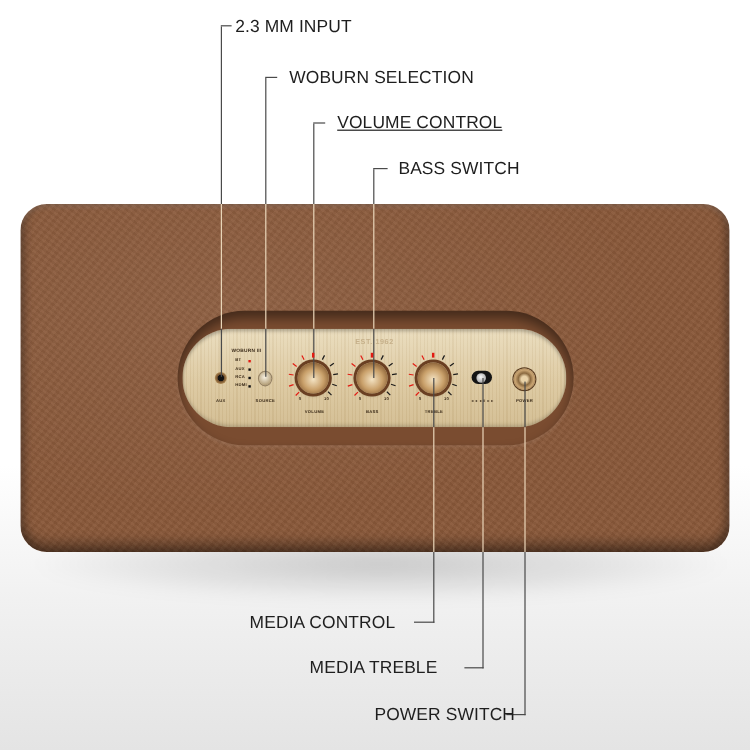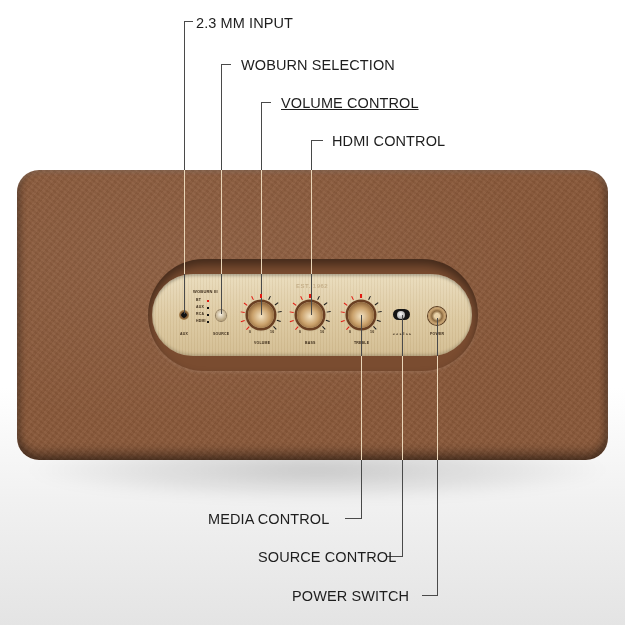--- a/index.html
+++ b/index.html
@@ -163,25 +163,25 @@
 <div class="lead" style="left:387px;top:556px;width:16px;height:1.4px;"></div>
 
 <div class="lead" style="left:437px;top:318px;width:1.4px;height:38px;"></div>
 <div class="lead light" style="left:437px;top:356px;width:1.4px;height:104px;"></div>
 <div class="lead" style="left:437px;top:460px;width:1.4px;height:136px;"></div>
 <div class="lead" style="left:422px;top:595px;width:16px;height:1.4px;"></div>
 
 <div class="label" style="left:196px;top:16px;">2.3 MM INPUT</div>
 <div class="label" style="left:241px;top:58px;">WOBURN SELECTION</div>
 <div class="label" style="left:281px;top:96px;text-decoration:underline;">VOLUME CONTROL</div>
-<div class="label" style="left:332px;top:134px;">HDMI CONTROL</div>
+<div class="label" style="left:332px;top:134px;">BASS SWITCH</div>
 
 <div class="label" style="left:208px;top:512px;">MEDIA CONTROL</div>
-<div class="label" style="left:258px;top:550px;">SOURCE CONTROL</div>
-<div class="label" style="left:292px;top:589px;">POWER SWITCH</div>
+<div class="label" style="left:258px;top:550px;">MEDIA TREBLE</div>
+<div class="label" style="left:312px;top:589px;">POWER SWITCH</div>
 
 <div class="tick" style="left: 246.865px; top: 326.435px; transform: rotate(-135deg); background: rgb(226, 26, 18);"></div>
 <div class="tick" style="left: 242.23px; top: 318.871px; transform: rotate(-108deg); background: rgb(226, 26, 18);"></div>
 <div class="tick" style="left: 241.534px; top: 310.028px; transform: rotate(-81deg); background: rgb(226, 26, 18);"></div>
 <div class="tick" style="left: 244.929px; top: 301.832px; transform: rotate(-54deg); background: rgb(226, 26, 18);"></div>
 <div class="tick" style="left: 251.674px; top: 296.071px; transform: rotate(-27deg); background: rgb(226, 26, 18);"></div>
 <div class="tick" style="left: 260.3px; top: 294px; transform: rotate(0deg); background: rgb(226, 26, 18);"></div>
 <div class="tick" style="left: 268.926px; top: 296.071px; transform: rotate(27deg); background: rgb(26, 26, 26);"></div>
 <div class="tick" style="left: 275.671px; top: 301.832px; transform: rotate(54deg); background: rgb(26, 26, 26);"></div>
 <div class="tick" style="left: 279.066px; top: 310.028px; transform: rotate(81deg); background: rgb(26, 26, 26);"></div>

